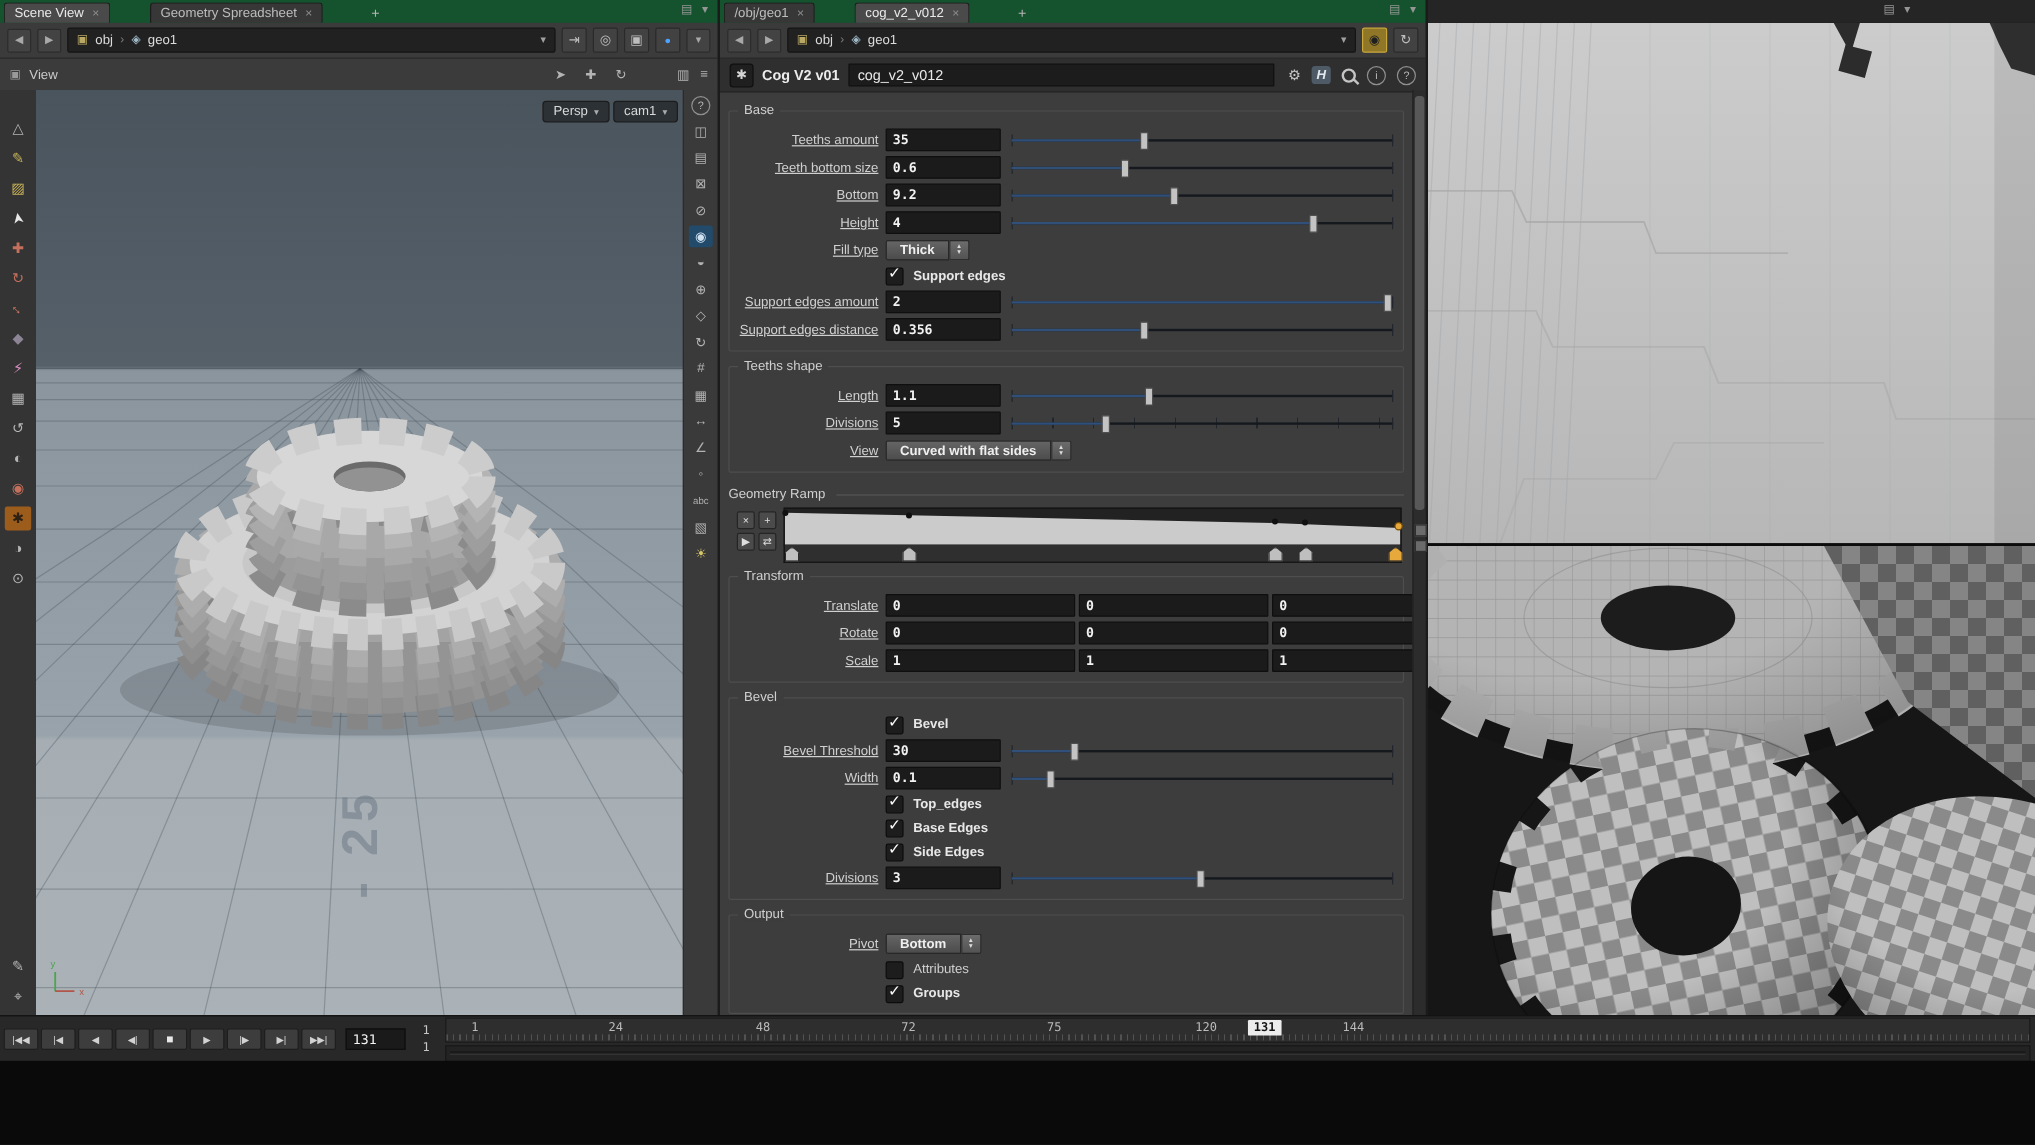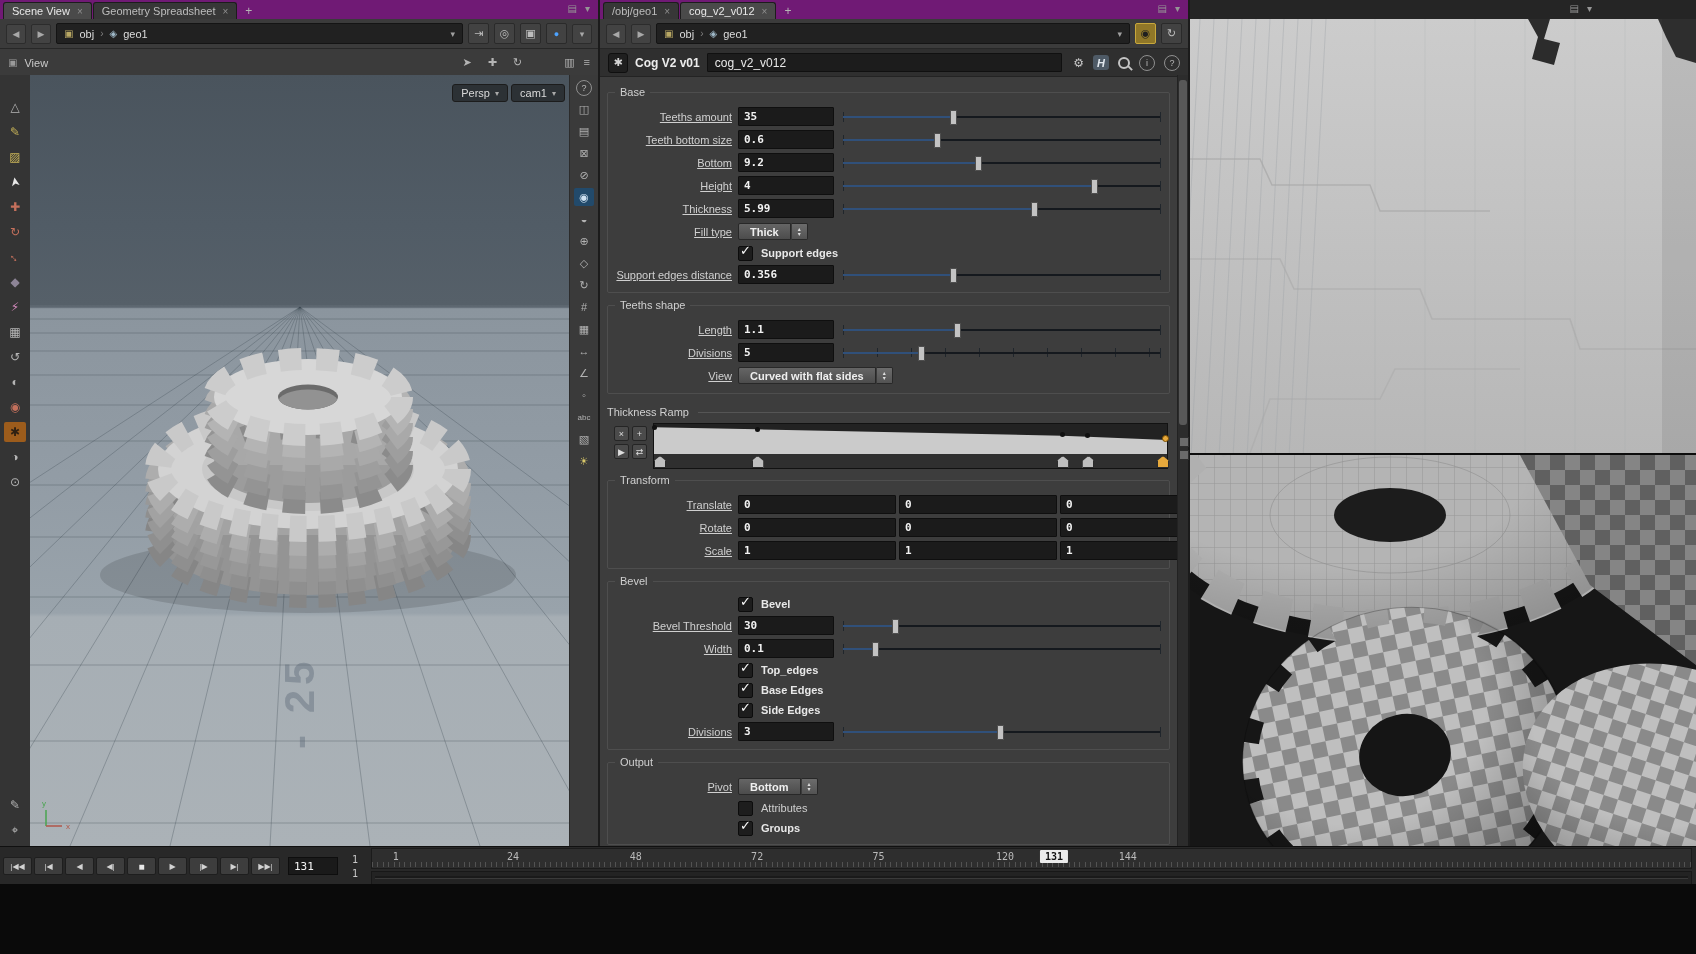--- a/index.html
+++ b/index.html
@@ -1,21 +1,21 @@
 <!DOCTYPE html>
 <html><head>
 <meta charset="utf-8">
 <style>
   html,body{margin:0;padding:0;background:#000;}
   body{font-family:"Liberation Sans","DejaVu Sans",sans-serif;-webkit-font-smoothing:antialiased;}
   #app{position:relative;width:1696px;height:954px;background:#2e2e2e;overflow:hidden;font-size:11px;color:#ccc;}
 
   
   .pane{position:absolute;top:0;height:846px;overflow:hidden;background:#3d3d3d;}
-  .tabbar{height:19px;background:#701a75;display:flex;align-items:flex-end;padding-left:3px;position:relative;}
+  .tabbar{height:19px;background:#14532d;display:flex;align-items:flex-end;padding-left:3px;position:relative;gap:32px;}
   .tab{height:16px;background:#373737;color:#bdbdbd;display:flex;align-items:center;gap:7px;padding:0 8px;margin-right:1px;border:1px solid #1c1c1c;border-bottom:none;border-radius:3px 3px 0 0;font-size:11px;}
   .tab.active{background:#4a4a4a;color:#e9e9e9;}
   .tclose{color:#8f8f8f;font-size:10px;}
   .tab-add{color:#b5b5b5;font-size:12px;padding:0 7px;height:16px;display:flex;align-items:center;}
   .pane-controls{position:absolute;right:8px;top:3px;display:flex;gap:8px;color:#969696;font-size:10px;}
   .pane-controls span{cursor:default;}
 
   .navbar{height:29px;background:#3b3b3b;display:flex;align-items:center;gap:5px;padding:0 6px;border-bottom:1px solid #272727;}
   .nav-btn{width:18px;height:18px;color:#a8a8a8;font-size:9px;display:flex;align-items:center;justify-content:center;background:#434343;border:1px solid #2c2c2c;border-radius:2px;}
   .pathbox{flex:1;height:19px;background:#212121;border:1px solid #141414;border-radius:2px;display:flex;align-items:center;gap:6px;padding:0 7px;color:#dcdcdc;}
@@ -399,45 +399,45 @@
         <div class="prow">
           <div class="plabel">Height</div>
           <input class="pfield" value="4" style="">
           <div class="slider" style="--f: 79%;">
               <div class="track"></div>
               <div class="fill"></div>
               <div class="shandle"></div>
             </div>
         </div>
         <div class="prow">
-          <div class="plabel">Thickness</div>
-          <input class="pfield" value="5.99" style="">
-          <div class="slider" style="--f: 60%;">
-              <div class="track"></div>
-              <div class="fill"></div>
-              <div class="shandle"></div>
-            </div>
-        </div>
-        <div class="prow">
           <div class="plabel">Fill type</div>
           <div class="menu">
             <span class="menu-main">Thick</span>
             <span class="menu-arrows">
                 <i>▴</i>
                 <i>▾</i>
               </span>
           </div>
         </div>
         <div class="cbrow">
           <span class="cb checked">
               <i>✓</i>
             </span>
           <span class="cblabel">Support edges</span>
         </div>
         <div class="prow">
+          <div class="plabel">Support edges amount</div>
+          <input class="pfield" value="2" style="">
+          <div class="slider" style="--f: 98.5%;">
+              <div class="track"></div>
+              <div class="fill"></div>
+              <div class="shandle"></div>
+            </div>
+        </div>
+        <div class="prow">
           <div class="plabel">Support edges distance</div>
           <input class="pfield" value="0.356" style="">
           <div class="slider" style="--f: 34.5%;">
               <div class="track"></div>
               <div class="fill"></div>
               <div class="shandle"></div>
             </div>
         </div>
       </div>
 
@@ -468,21 +468,21 @@
             <span class="menu-main">Curved with flat sides</span>
             <span class="menu-arrows">
                 <i>▴</i>
                 <i>▾</i>
               </span>
           </div>
         </div>
       </div>
 
       <div class="sec-hdr">
-        <span>Thickness Ramp</span>
+        <span>Geometry Ramp</span>
         <div class="line"></div>
       </div>
       <div class="ramp-wrap">
         <div class="ramp-btns">
           <span class="rbtn">×</span>
           <span class="rbtn">+</span>
           <span class="rbtn">▶</span>
           <span class="rbtn">⇄</span>
         </div>
         <div class="ramp">

